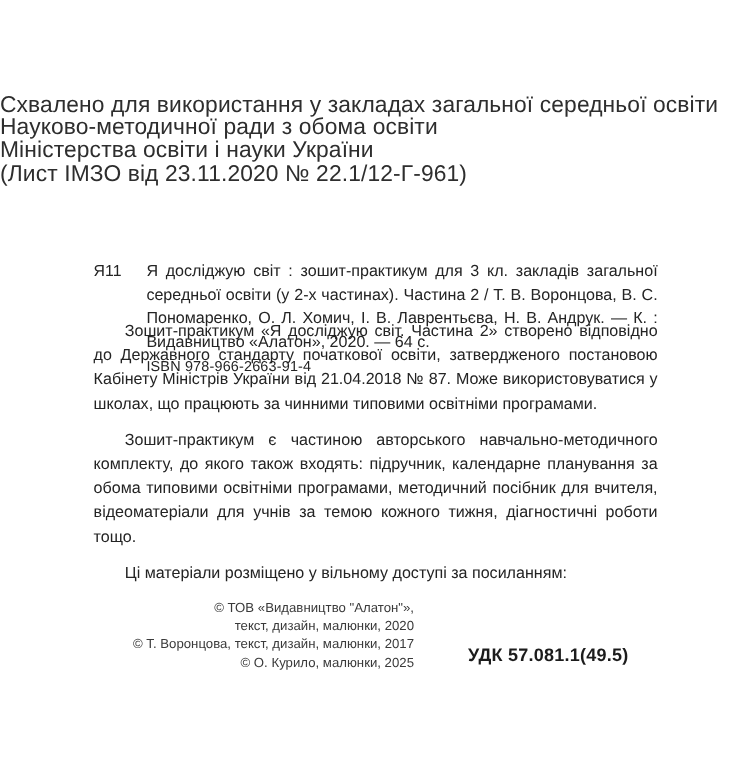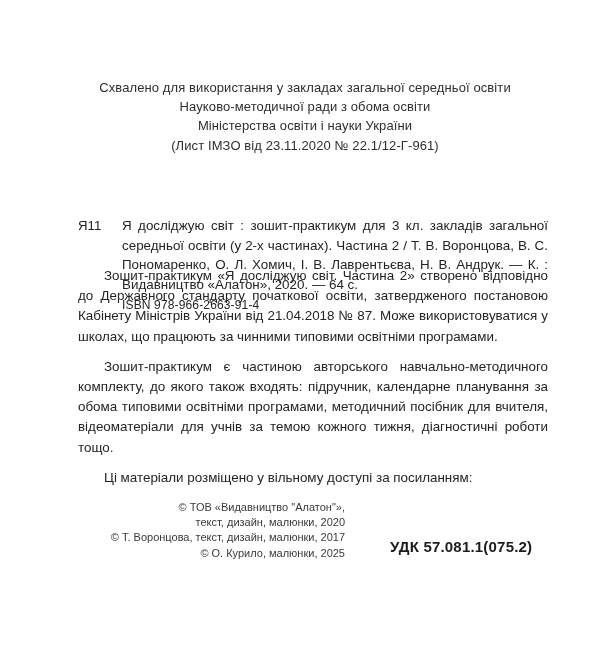--- a/index.html
+++ b/index.html
@@ -22,22 +22,22 @@
     background: #ffffff;
     box-sizing: border-box;
   }
 
   
   .approval {
     position: absolute;
     left: 0;
     top: 78px;
     width: 610px;
-    text-align: center;
-    font-size: 13px;
+    text-align: left;
+    font-size: 19px;
     line-height: 19.2px;
     letter-spacing: 0.1px;
     color: #2e2e2e;
   }
   .approval div { white-space: nowrap; }
 
   
   .biblio {
     position: absolute;
     left: 78px;
@@ -145,16 +145,16 @@
     <p>Ці матеріали розміщено у вільному доступі за посиланням:</p>
   </div>
 
   <div class="footer">
     <div class="copyright">
       <div>© ТОВ «Видавництво "Алатон"»,</div>
       <div>текст, дизайн, малюнки, 2020</div>
       <div>© Т. Воронцова, текст, дизайн, малюнки, 2017</div>
       <div>© О. Курило, малюнки, 2025</div>
     </div>
-    <div class="udc">УДК 57.081.1(075.2)</div>
+    <div class="udc">УДК 57.081.1(49.5)</div>
   </div>
 
 </div>
 
 </body></html>

